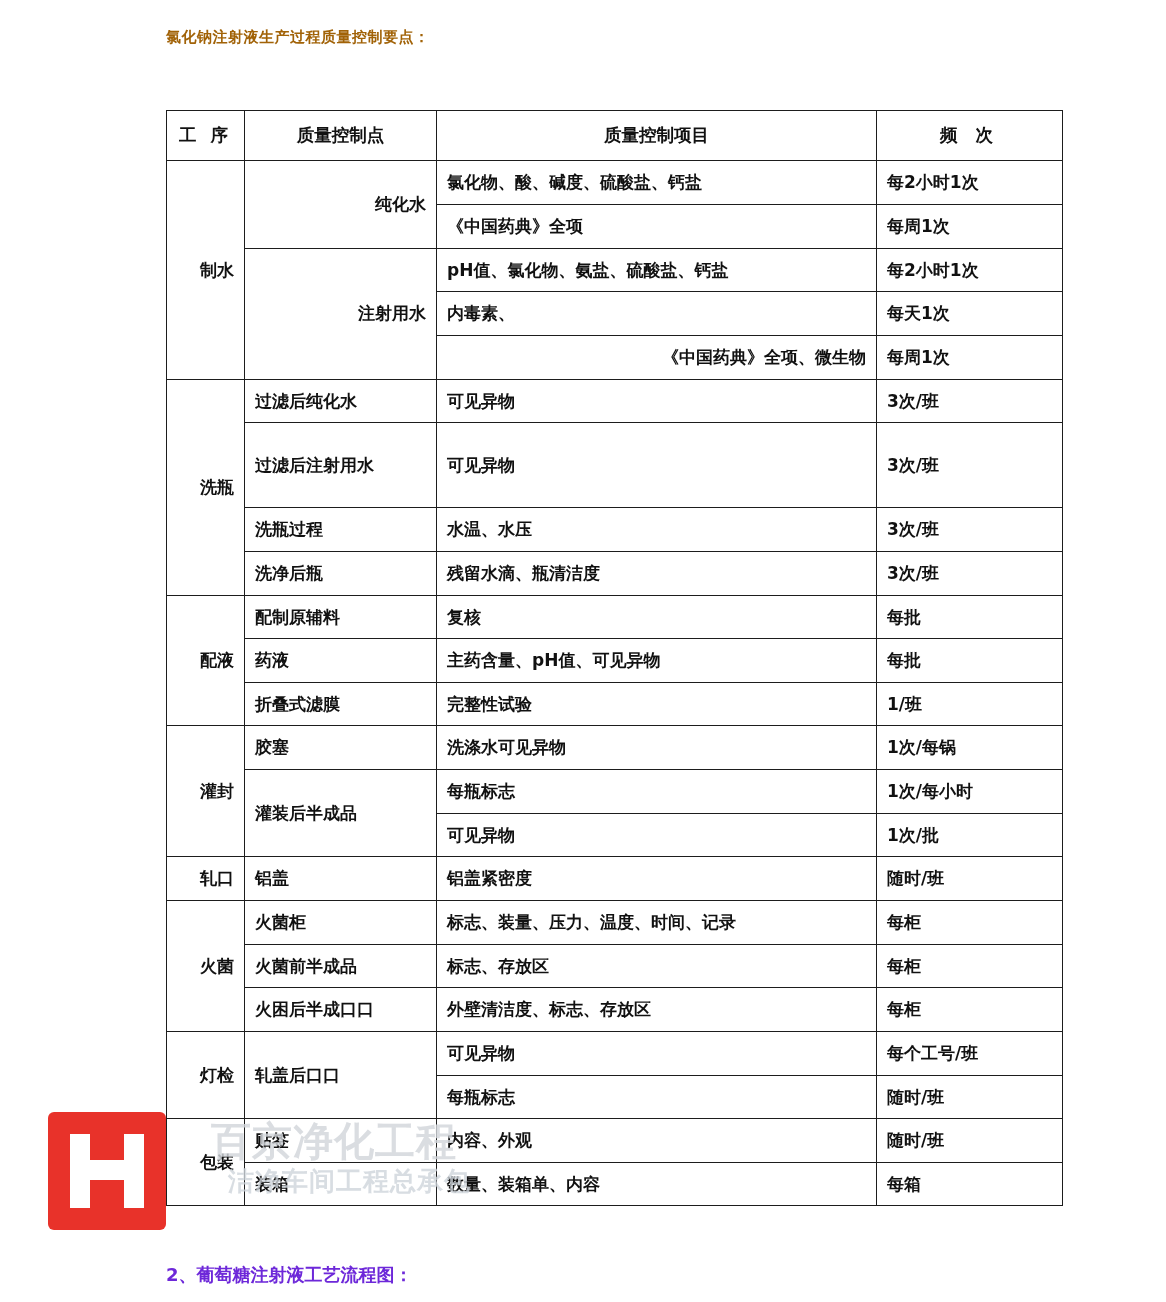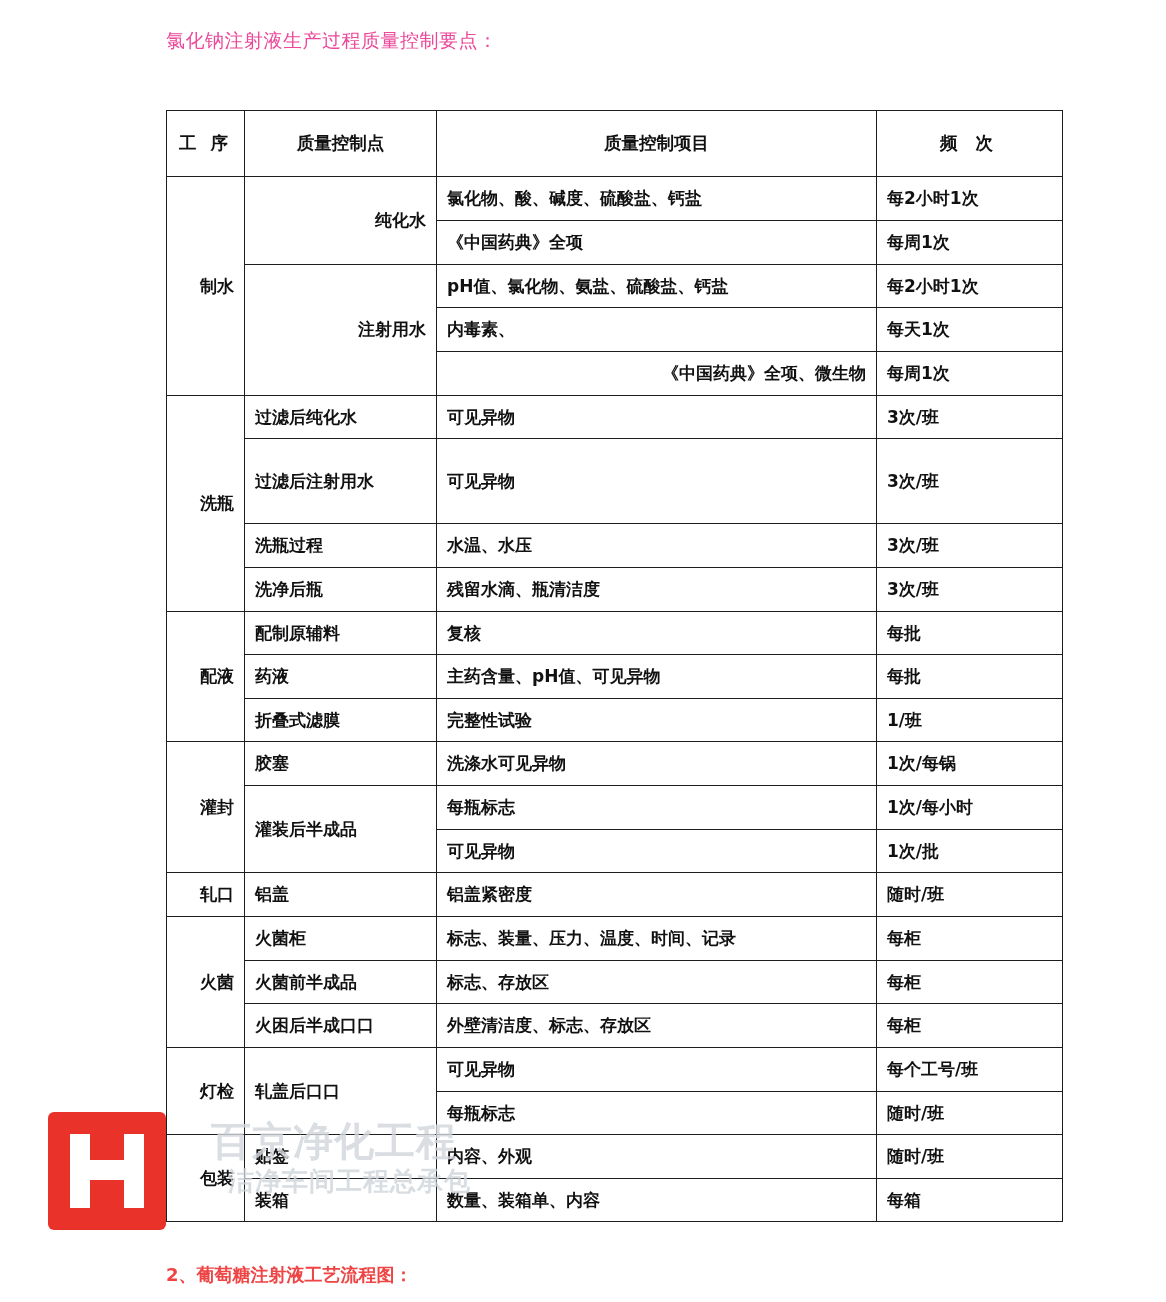--- a/index.html
+++ b/index.html
@@ -17,24 +17,24 @@
   }
   .page {
     position: relative;
     width: 1166px;
     height: 1302px;
   }
   .doc-title {
     position: absolute;
     left: 166px;
     top: 28px;
-    font-size: 19px;
-    font-weight: normal;
+    font-size: 15px;
+    font-weight: bold;
     letter-spacing: 0.5px;
-    color: #ec4899;
+    color: #a16207;
     white-space: nowrap;
   }
   .table-wrap {
     position: absolute;
     left: 166px;
     top: 110px;
     width: 896px;
   }
   table.qc {
     border-collapse: collapse;
@@ -47,21 +47,21 @@
     font-weight: bold;
     color: #111;
     padding: 9px 10px;
     vertical-align: middle;
     line-height: 1.45;
     background: #fff;
   }
   table.qc th {
     text-align: center;
     font-size: 17.5px;
-    padding: 20px 8px;
+    padding: 12px 8px;
   }
   .col-process { width: 78px; }
   .col-point { width: 192px; }
   .col-item   { width: 440px; }
   .col-freq   { width: 186px; }
 
   td.process, td.point-center {
     text-align: right;
   }
   td.point, td.item, td.freq {
@@ -73,21 +73,21 @@
   .hdr-proc {
     letter-spacing: 4px;
   }
 
   .footer-note {
     position: absolute;
     left: 166px;
     top: 1263px;
     font-size: 18px;
     font-weight: bold;
-    color: #ef4444;
+    color: #6d28d9;
     white-space: nowrap;
   }
 
   
   .watermark {
     position: absolute;
     left: 48px;
     top: 1098px;
     width: 620px;
     height: 160px;

